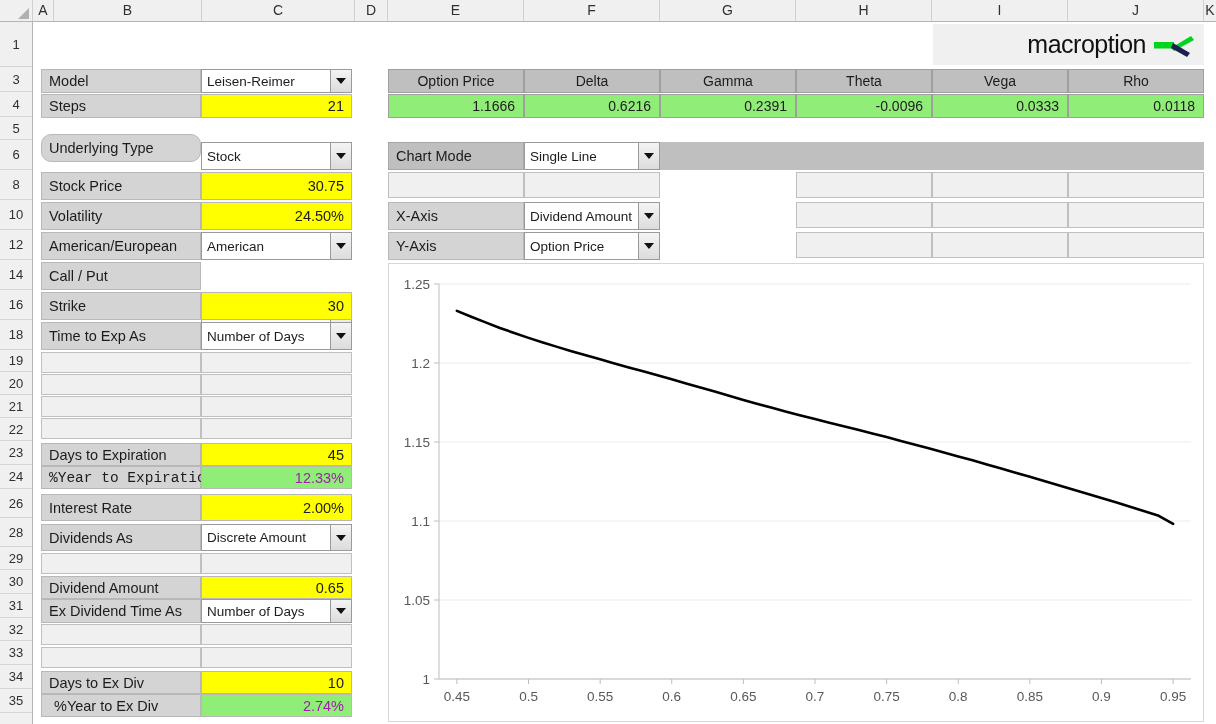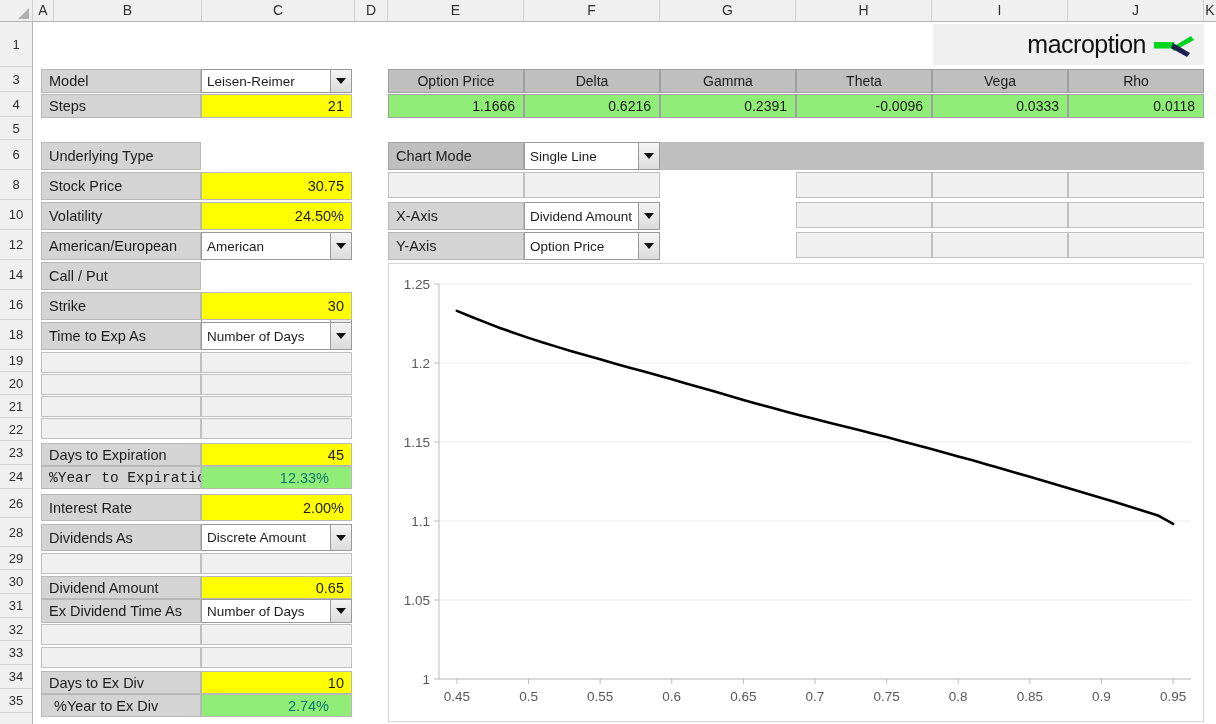--- a/index.html
+++ b/index.html
@@ -110,23 +110,23 @@
     display: flex; align-items: center; justify-content: flex-end;
     padding-right: 7px;
     font-size: 14.5px;
     color: #1c1c1c;
   }
   
   .inp-green {
     background: #90ee78;
     border: 1px solid #b8b8b8;
     display: flex; align-items: center; justify-content: flex-end;
-    padding-right: 22px;
+    padding-right: 7px;
     font-size: 14.5px;
-    color: #0f766e;
+    color: #a21caf;
   }
   
   .combo {
     background: #ffffff;
     border: 1px solid #9a9a9a;
     display: flex; align-items: center;
     font-size: 13.5px;
     color: #1c1c1c;
     padding-left: 5px;
     white-space: nowrap;
@@ -259,21 +259,27 @@
     <div class="cell lbl" style="left:8px; top:72px; width:160px; height:24px;">Steps</div>
     <div class="cell inp-yellow" style="left:168px; top:72px; width:151px; height:24px;">21</div>
 
     <div class="cell res-val" style="left:355px; top:72px; width:136px; height:24px;">1.1666</div>
     <div class="cell res-val" style="left:491px; top:72px; width:136px; height:24px;">0.6216</div>
     <div class="cell res-val" style="left:627px; top:72px; width:136px; height:24px;">0.2391</div>
     <div class="cell res-val" style="left:763px; top:72px; width:136px; height:24px;">-0.0096</div>
     <div class="cell res-val" style="left:899px; top:72px; width:136px; height:24px;">0.0333</div>
     <div class="cell res-val" style="left:1035px; top:72px; width:136px; height:24px;">0.0118</div>
 
-    <div class="cell lbl" style="left:8px; top:120px; width:160px; height:28px;">Underlying Type</div>
+    <div class="cell lbl" style="left:8px; top:112px; width:160px; height:28px;border-radius:10px;">Underlying Type</div>
+    <div class="cell combo" style="left:168px; top:120px; width:151px; height:28px;">
+      <span class="cval">Stock</span>
+      <span class="combo-btn">
+          <i></i>
+        </span>
+    </div>
 
     <div class="cell greyband" style="left:355px; top:120px; width:816px; height:28px;"></div>
     <div class="cell lbl" style="left:355px; top:120px; width:136px; height:28px; background:#bfbfbf; border-color:#a8a8a8;">Chart Mode</div>
     <div class="cell combo" style="left:491px; top:120px; width:136px; height:28px;">
       <span class="cval">Single Line</span>
       <span class="combo-btn">
           <i></i>
         </span>
     </div>
 

